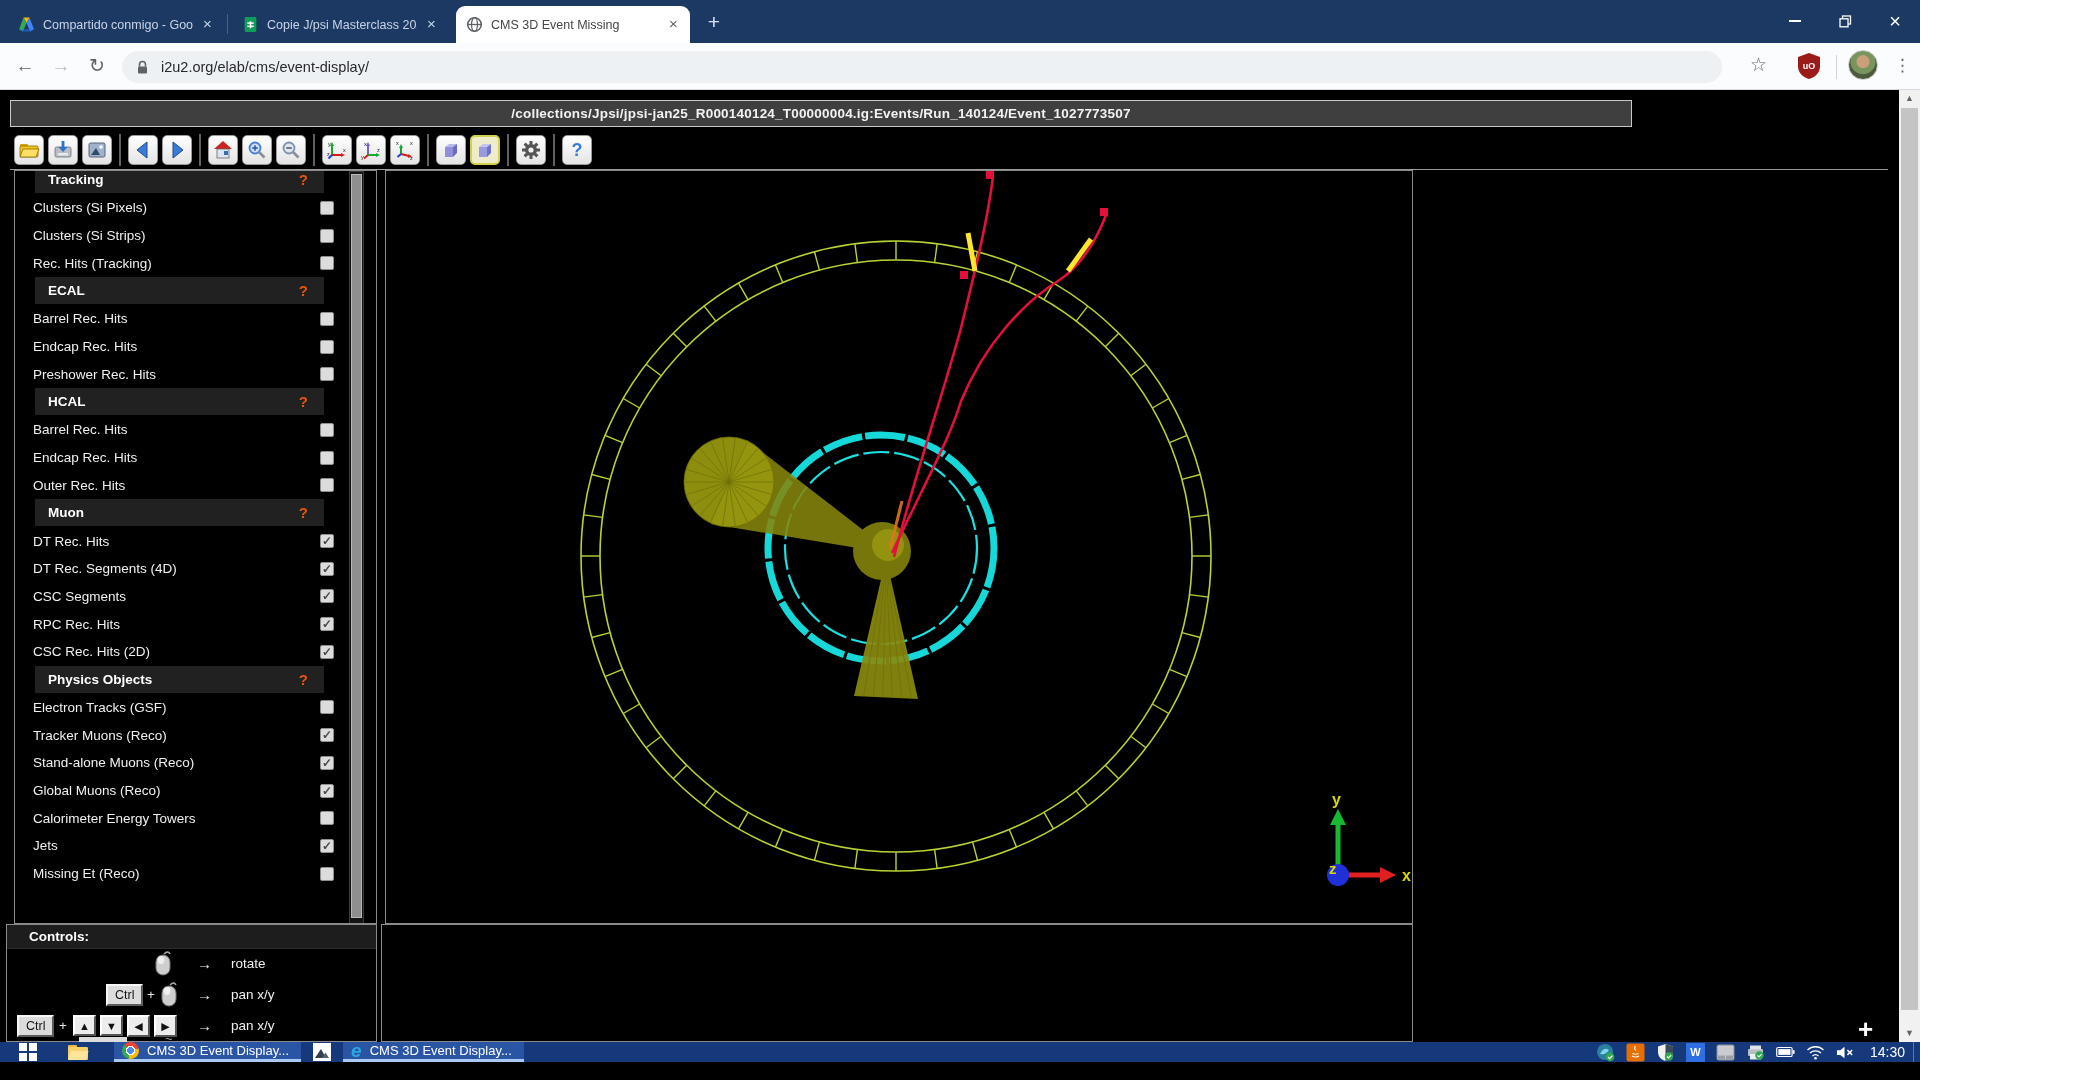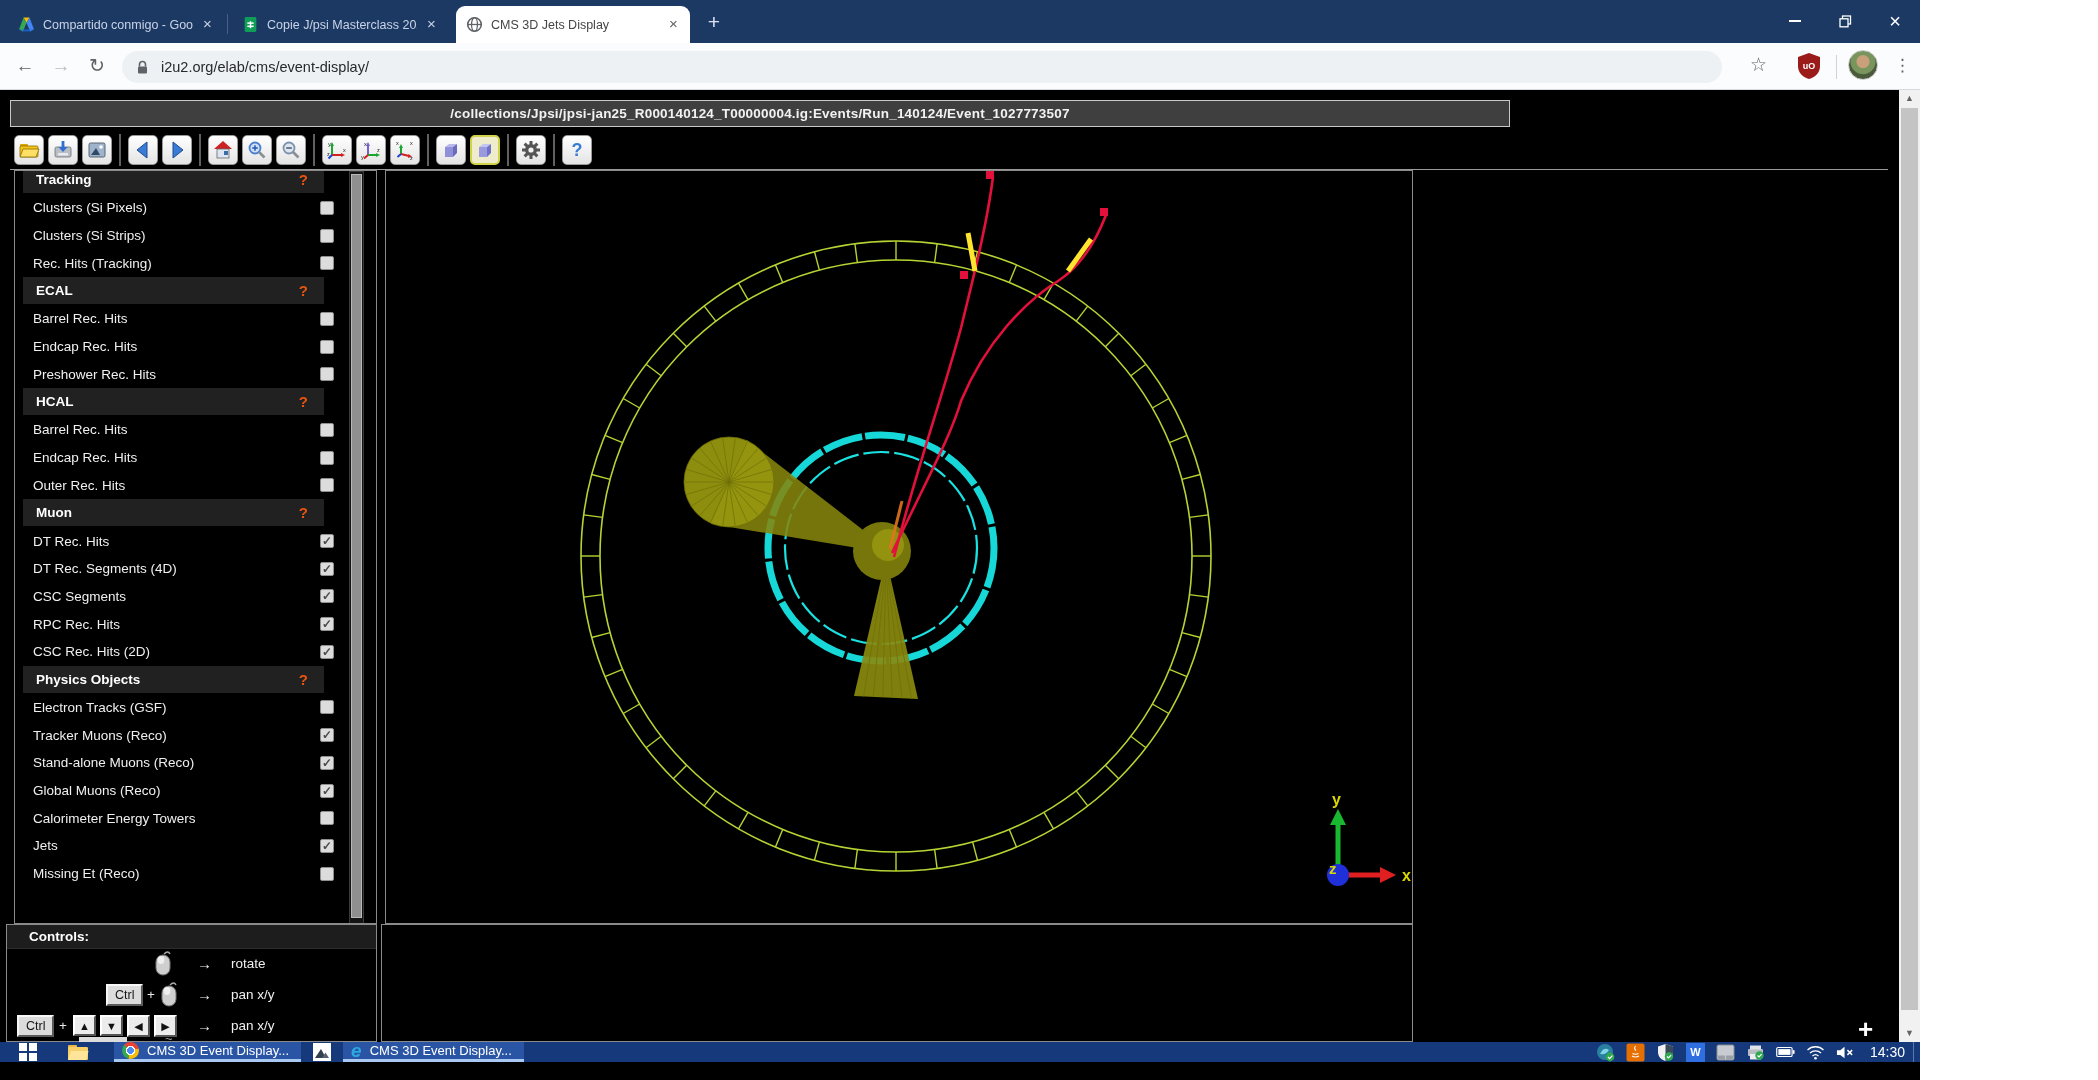--- a/index.html
+++ b/index.html
@@ -25,32 +25,32 @@
   .nav-ic { position:absolute; top:8px; width:30px; height:30px; text-align:center; line-height:30px; font-size:19px; color:#5f6368; }
   #omnibox { position:absolute; left:122px; top:8px; width:1600px; height:32px; border-radius:16px; background:#eef1f4; display:flex; align-items:center; padding:0 14px; }
   #omnibox .url { font-size:14.5px; color:#27292c; margin-left:12px; }
   .bar-right-ic { position:absolute; top:10px; color:#5f6368; }
   #avatar { position:absolute; left:1848px; top:7px; width:30px; height:30px; border-radius:50%;
             background:radial-gradient(circle at 50% 38%, #c9a07a 0 6px, #77955d 7px 12px, #4a5a3a 13px); border:1px solid #cccccc; }
   #adr-divider { position:absolute; left:1836px; top:12px; width:1px; height:24px; background:#d0d3d7; }
 
   
   #page { position:absolute; left:0; top:90px; width:1899px; height:952px; background:#000; overflow:hidden; }
-  #ev-title { position:absolute; left:10px; top:10px; width:1500px; height:27px; background:#3f3f3f; border:1px solid #c8c8c8;
+  #ev-title { position:absolute; left:10px; top:10px; width:1622px; height:27px; background:#3f3f3f; border:1px solid #c8c8c8;
               color:#f2f2f2; font-weight:bold; font-size:13.5px; text-align:center; line-height:25px; letter-spacing:.2px; }
   #ev-toolbar { position:absolute; left:10px; top:41px; width:1878px; height:39px; display:flex; align-items:center; gap:4px; border-bottom:1px solid #9a9a9a; padding-left:4px; }
   .tbtn { width:30px; height:30px; border-radius:5px; border:1px solid #9a9a9a; background:linear-gradient(#ffffff,#e4e4e4);
           display:flex; align-items:center; justify-content:center; }
   .tbtn.selected { border:2px solid #cfd24a; background:#eeeccb; }
   .tsep { width:2px; height:32px; background:#606060; margin:0 3px; }
 
   .panel { border:1px solid #8a8a8a; background:#000; }
   #sidebar { position:absolute; left:14px; top:80px; width:363px; height:754px; overflow:hidden; }
   #sidebar-sections { margin-top:-5px; }
-  .sec-header { display:flex; align-items:center; height:27px; margin:0 52px 1px 8px; background:#212121; }
+  .sec-header { display:flex; align-items:center; height:27px; margin:0 52px 1px 20px; background:#212121; }
   .sec-label { color:#ffffff; font-weight:bold; font-size:13.5px; padding-left:13px; flex:1; }
   .sec-help { color:#e8540f; font-weight:bold; font-size:15px; padding-right:16px; }
   .sb-row { display:flex; align-items:center; height:27.7px; padding-left:18px; }
   .sb-label { color:#f0f0f0; font-size:13.5px; flex:1; }
   .cb { width:14px; height:14px; background:#dcdcdc; border:1px solid #8f8f8f; border-radius:2px;
         font-size:12px; font-weight:bold; color:#4a4a4a; text-align:center; line-height:13px; }
   .arrow-col { width:42px; text-align:center; color:#e8e8e8; font-size:10px; flex:0 0 auto; }
   #sb-scroll { position:absolute; right:12px; top:0; width:15px; height:754px; background:#141414; border:1px solid #3a3a3a; }
   #sb-thumb { position:absolute; left:1px; top:2px; width:11px; height:744px; background:#8f8f8f; border:1px solid #b8b8b8; }
 
@@ -127,21 +127,21 @@
       </svg>
       <span class="t-title">Copie J/psi Masterclass 2020 - H</span>
       <span class="t-close">×</span>
     </div>
     <div class="tab active" style="left:456px;width:234px;">
       <svg class="fav" viewBox="0 0 16 16">
         <circle cx="8" cy="8" r="6.4" fill="none" stroke="#5f6368" stroke-width="1.5"></circle>
         <ellipse cx="8" cy="8" rx="2.8" ry="6.4" fill="none" stroke="#5f6368" stroke-width="1.2"></ellipse>
         <line x1="1.6" y1="8" x2="14.4" y2="8" stroke="#5f6368" stroke-width="1.2"></line>
       </svg>
-      <span class="t-title">CMS 3D Jets Display</span>
+      <span class="t-title">CMS 3D Event Missing</span>
       <span class="t-close" style="color:#5f6368;">×</span>
     </div>
     <div id="new-tab">+</div>
     <div class="wc" id="wc-min">
         <div class="bar"></div>
       </div>
     <div class="wc" id="wc-restore">
       <svg width="13" height="13" viewBox="0 0 13 13">
         <rect x="3.5" y="1" width="8" height="8" fill="none" stroke="#ffffff" stroke-width="1.3"></rect>
         <rect x="1" y="3.8" width="8" height="8" fill="#1c3964" stroke="#ffffff" stroke-width="1.3"></rect>

